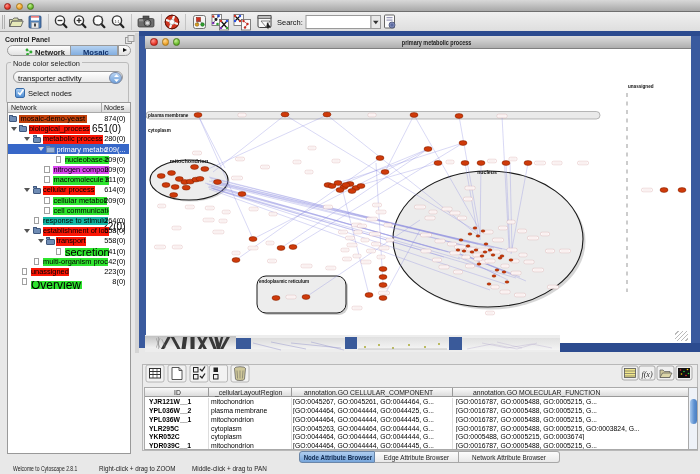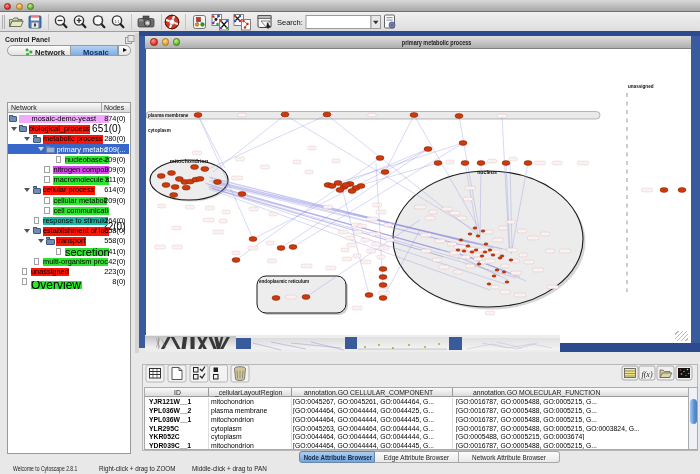--- a/index.html
+++ b/index.html
@@ -572,32 +572,50 @@
         <circle cx="6" cy="4" r="1.4" fill="#3a3"></circle>
         <circle cx="2.5" cy="6.5" r="1.4" fill="#3a3"></circle>
         <path d="M2,2 L6,4 L2.5,6.5" stroke="#3a3" stroke-width="0.6" fill="none"></path>
       </svg>
    <div class="abs" style="left:27px;top:2px;font-size:7.6px;font-weight:bold;color:#222">Network</div>
    <div class="abs" style="left:75px;top:2px;font-size:7.6px;font-weight:bold;color:#10306a">Mosaic</div>
    <div class="abs" style="left:110px;top:0;width:14px;height:11.5px;border-left:1px solid #9a9a9a">
      <div class="abs" style="left:4px;top:2.8px;width:0;height:0;border-top:2.8px solid transparent;border-bottom:2.8px solid transparent;border-left:4.6px solid #111"></div>
    </div>
  </div>
+ <div class="abs" style="left:6px;top:29px;width:123px;height:42px;border:1px solid #bbb;border-radius:3px">
+  <div class="abs" style="left:4px;top:-4px;background:#e8e8e8;padding:0 2px;font-size:7.4px;color:#222">Node color selection</div>
+  <div class="abs" style="left:6px;top:8px;width:110px;height:12px;background:linear-gradient(#fff,#e8e8e8);border:1px solid #9a9a9a;border-radius:6px">
+    <div class="abs" style="left:4px;top:1.8px;font-size:7.8px;color:#111">transporter activity</div>
+    <div class="abs" style="right:0px;top:-0.5px;width:13px;height:12.5px;border-radius:6px;background:linear-gradient(#b8d4f4,#6f9fd8);border:1px solid #7a8aa8">
+      <svg width="11" height="11" style="position:absolute;left:0.5px;top:0.5px">
+            <path d="M5.5,1.2 L8,4 L3,4 Z" fill="#fff"></path>
+            <path d="M5.5,9 L8,6.2 L3,6.2 Z" fill="#fff"></path>
+          </svg>
+    </div>
+  </div>
+  <div class="abs" style="left:8px;top:25px;width:9.5px;height:9.5px;border-radius:2px;background:linear-gradient(#a8cdf4,#4f8ed4);border:1px solid #3a6ca8">
+    <svg width="9" height="9" style="position:absolute;left:0;top:-1px">
+          <path d="M2,4.5 L4,6.5 L7.5,1.5" stroke="#fff" stroke-width="1.6" fill="none"></path>
+        </svg>
+  </div>
+  <div class="abs" style="left:21px;top:25.5px;font-size:7.6px;color:#111">Select nodes</div>
+ </div>
  <div class="abs" style="left:7px;top:69px;width:124px;height:352px;background:#fff;border:1px solid #999">
    <div class="abs" style="left:0;top:0;width:122px;height:9.6px;background:linear-gradient(#fafafa,#d8d8d8);border-bottom:1px solid #aaa">
      <span class="abs" style="left:3px;top:1px;font-size:7px;color:#222">Network</span>
      <span class="abs" style="left:96px;top:1px;font-size:7px;color:#222">Nodes</span>
      <span class="abs" style="left:93px;top:0;width:1px;height:9.6px;background:#aaa"></span>
    </div>
    <div class="abs" style="left:0;top:10.6px;width:122px;height:339px;overflow:hidden">
      <div class="abs" style="left:0;top:0;width:122px;height:180px">
           <div style="position:absolute;left:0;top:0.0px;width:121px;height:10.2px;">
             <span style="position:absolute;left:1px;top:2.6px;width:8.4px;height:6px;background:#6f8cb4;border:0.5px solid #40587e;border-radius:1px"></span>
             <span style="position:absolute;left:1px;top:1.4px;width:3.8px;height:1.8px;background:#6f8cb4;border:0.5px solid #40587e;border-bottom:none;border-radius:1px 1px 0 0"></span>
-            <span style="position:absolute;left:10.5px;top:1.4px;width:90.0px;height:8.6px;overflow:hidden;white-space:nowrap;font-size:7.4px;line-height:8.4px"><span style="background:#f0abfc;color:#000;display:inline-block;vertical-align:top;padding:0 13px">mosaic-demo-yeast</span></span>
+            <span style="position:absolute;left:10.5px;top:1.4px;width:90.0px;height:8.6px;overflow:hidden;white-space:nowrap;font-size:7.4px;line-height:8.4px"><span style="background:#c2410c;color:#000;display:inline-block;vertical-align:top;padding:0 2px">mosaic-demo-yeast</span></span>
             <span style="position:absolute;right:3.5px;top:1.4px;font-size:7.4px;line-height:8.4px;color:#000">874(0)</span>
           </div>
 <div style="position:absolute;left:0;top:10.2px;width:121px;height:10.2px;">
             <span style="position:absolute;left:2.5px;top:3px;width:0;height:0;border-left:3px solid transparent;border-right:3px solid transparent;border-top:4px solid #555"></span>
             <span style="position:absolute;left:11px;top:2.6px;width:8.4px;height:6px;background:#6f8cb4;border:0.5px solid #40587e;border-radius:1px"></span>
             <span style="position:absolute;left:11px;top:1.4px;width:3.8px;height:1.8px;background:#6f8cb4;border:0.5px solid #40587e;border-bottom:none;border-radius:1px 1px 0 0"></span>
             <span style="position:absolute;left:20.5px;top:1.4px;width:80.0px;height:8.6px;overflow:hidden;white-space:nowrap;font-size:7.4px;line-height:8.4px"><span style="background:#fb1505;color:#000;display:inline-block;vertical-align:top;padding:0 0.5px">biological_process</span></span>
             <span style="position:absolute;right:8px;top:1.4px;font-size:10px;line-height:8.4px;color:#000">651(0)</span>
           </div>
 <div style="position:absolute;left:0;top:20.4px;width:121px;height:10.2px;">

